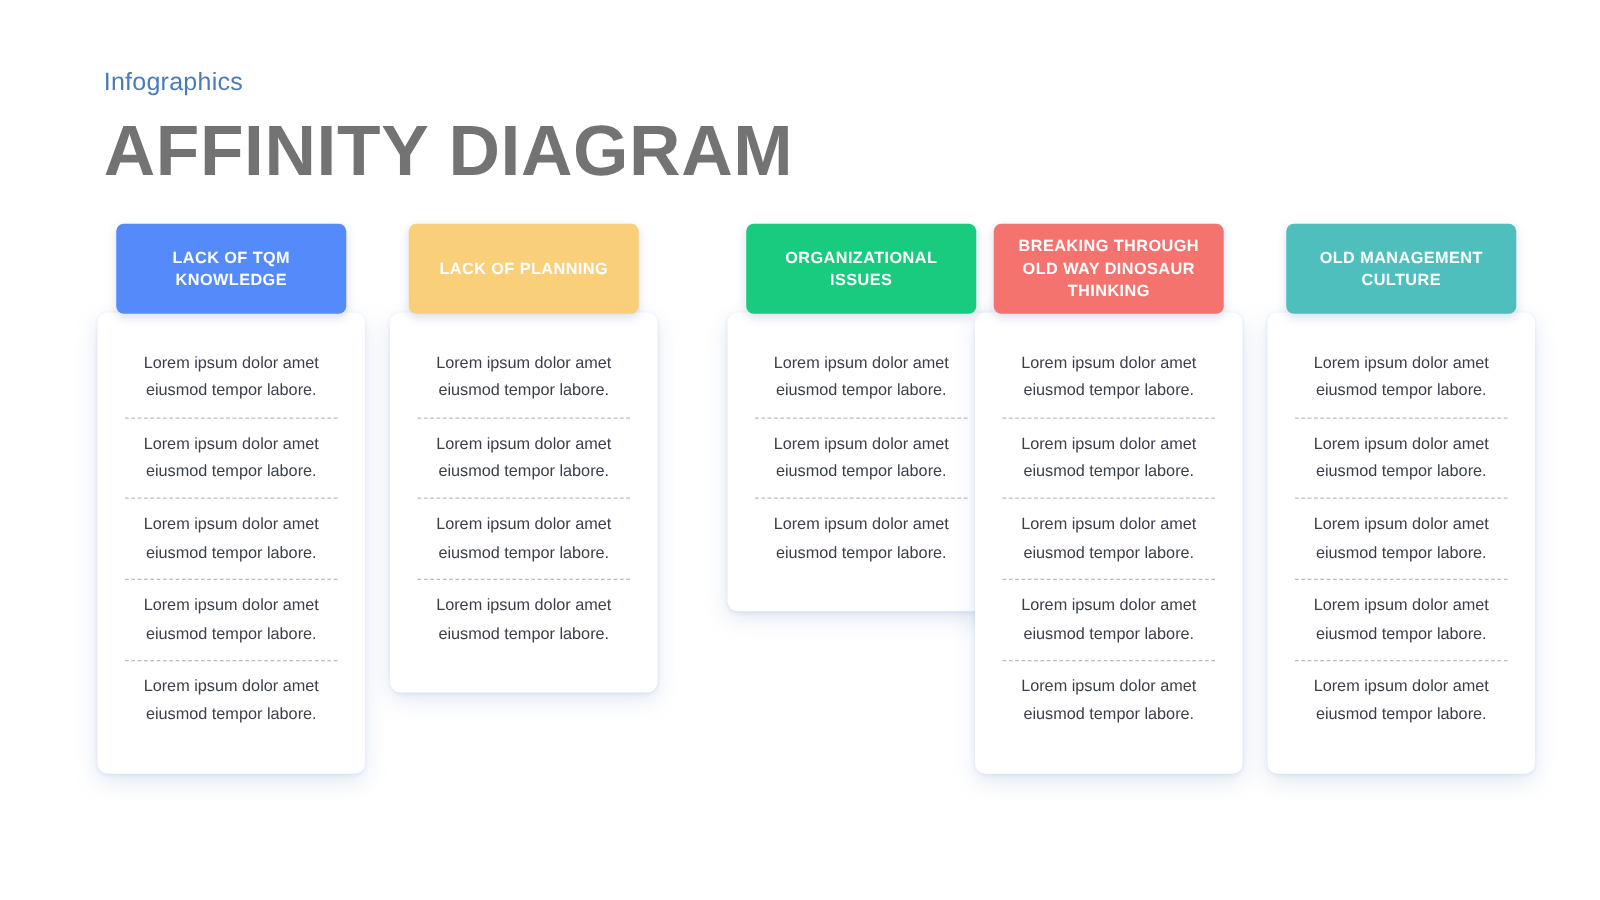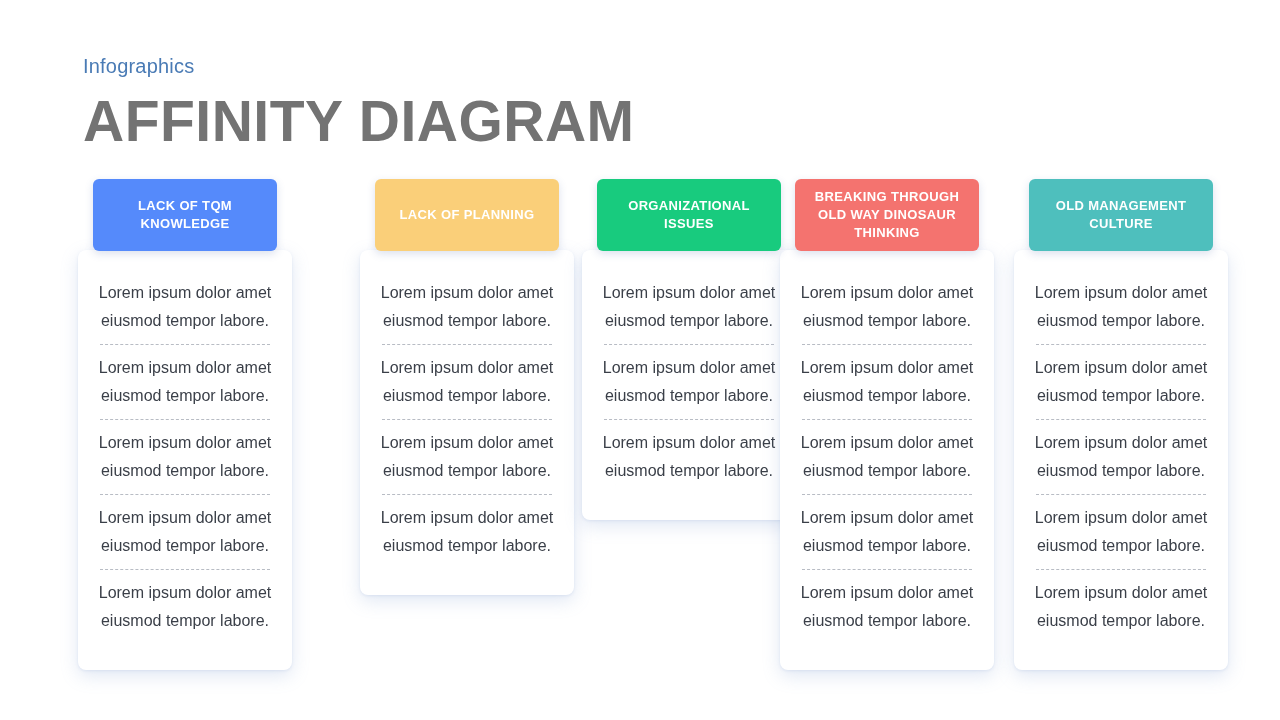--- a/index.html
+++ b/index.html
@@ -76,21 +76,21 @@
     margin-top: -1px;
     background: #ffffff;
     border-radius: 8px;
     box-shadow: 0 6px 18px rgba(120, 148, 205, 0.22),
                 0 1px 3px rgba(120, 148, 205, 0.16);
     padding: 20px 0 26px 0;
     z-index: 1;
   }
 
   .note {
-    font-size: 16px;
+    font-size: 13px;
     line-height: 1.72;
     color: #3a3f48;
     text-align: center;
     padding: 9px 18px 10px 18px;
   }
   .note-sep {
     height: 0;
     border-top: 1px dashed #b8bcc4;
     margin: 0 22px;
   }
@@ -114,21 +114,21 @@
           <div class="note-sep"></div>
           <div class="note">Lorem ipsum dolor amet eiusmod tempor labore.</div>
           <div class="note-sep"></div>
           <div class="note">Lorem ipsum dolor amet eiusmod tempor labore.</div>
           <div class="note-sep"></div>
           <div class="note">Lorem ipsum dolor amet eiusmod tempor labore.</div>
           <div class="note-sep"></div>
           <div class="note">Lorem ipsum dolor amet eiusmod tempor labore.</div>
         </div>
       </div>
-      <div class="column" style="left: 312px; margin-left: 48px;">
+      <div class="column" style="left: 312px;">
         <div class="col-header" style="background: rgb(250, 207, 121);">
           <span>LACK OF PLANNING</span>
         </div>
         <div class="col-card">
           <div class="note">Lorem ipsum dolor amet eiusmod tempor labore.</div>
           <div class="note-sep"></div>
           <div class="note">Lorem ipsum dolor amet eiusmod tempor labore.</div>
           <div class="note-sep"></div>
           <div class="note">Lorem ipsum dolor amet eiusmod tempor labore.</div>
           <div class="note-sep"></div>

